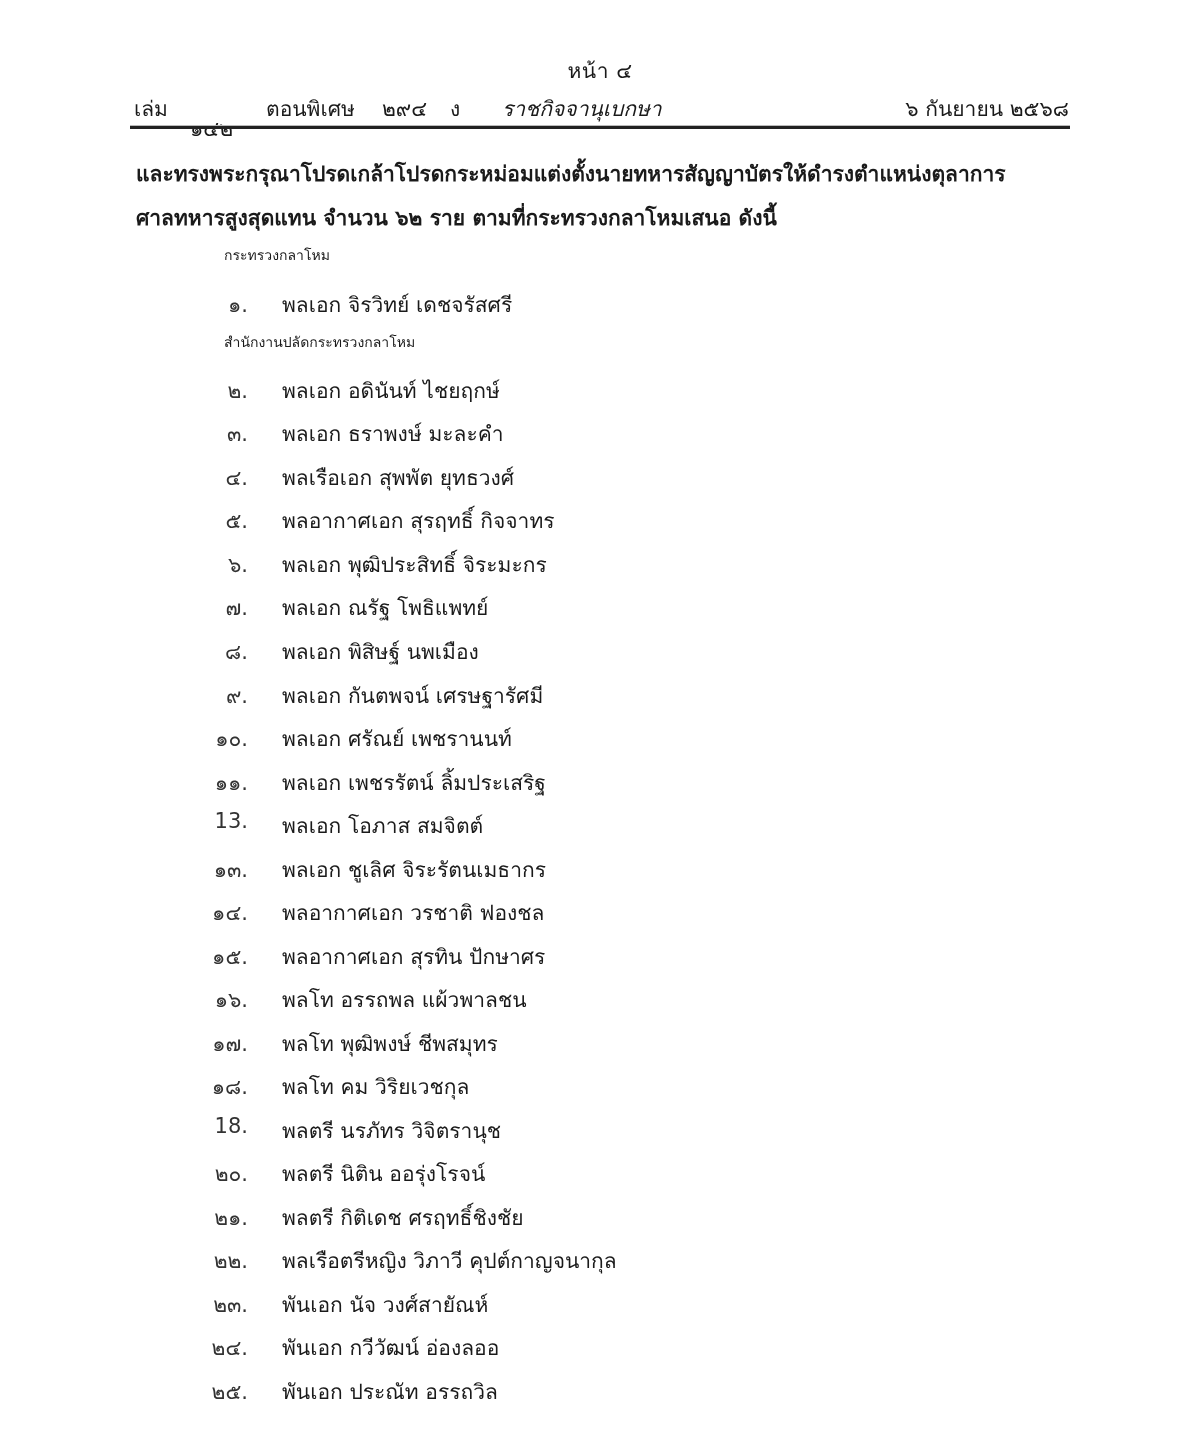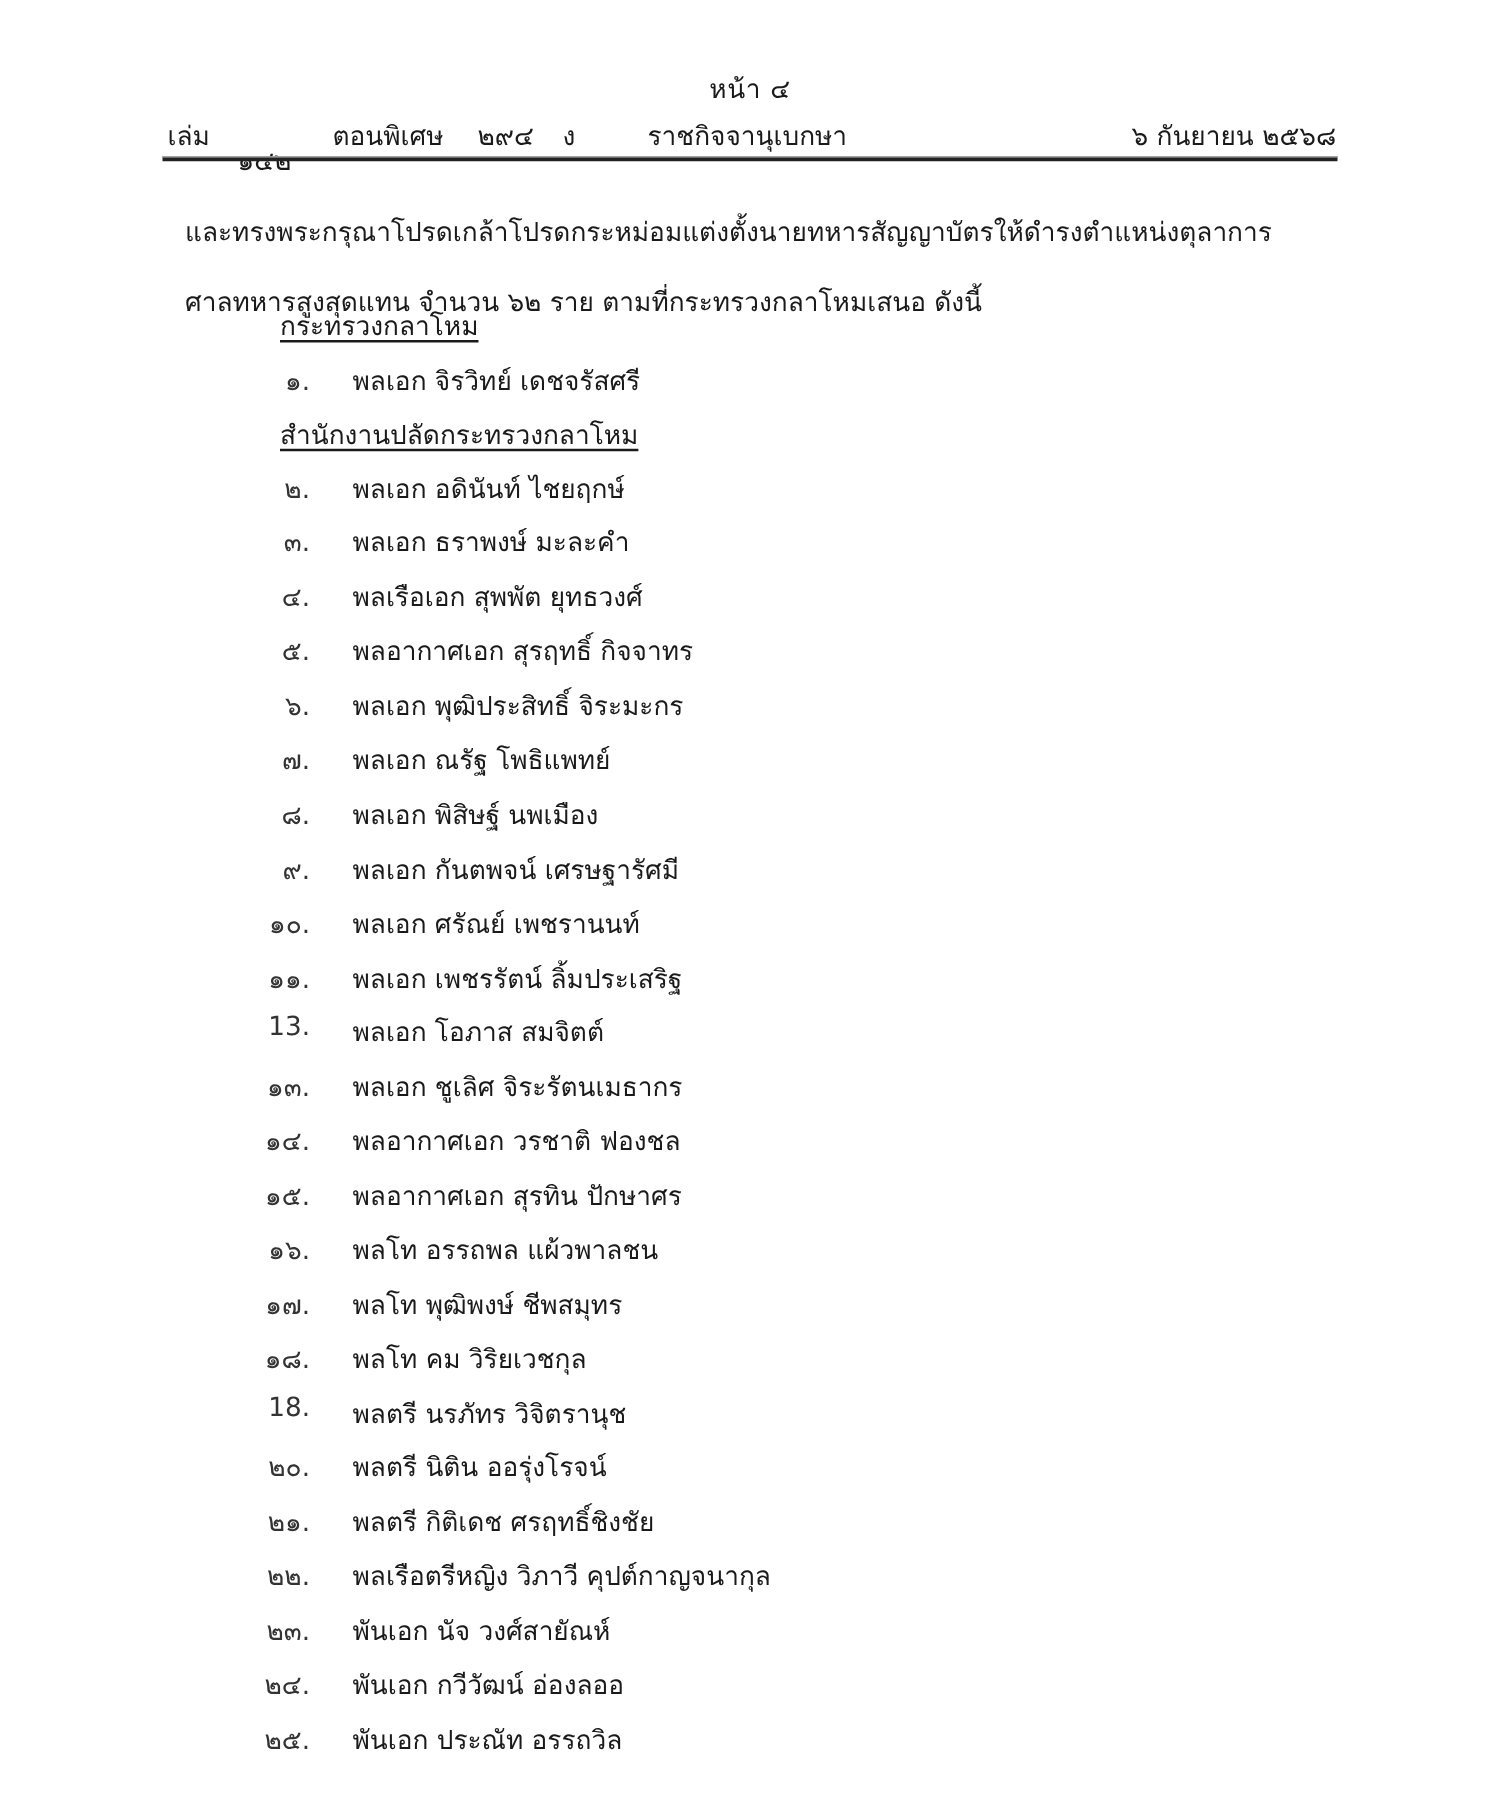--- a/index.html
+++ b/index.html
@@ -15,35 +15,35 @@
     .header-row {
       position: absolute; top: 92px; left: 134px; width: 935px; height: 30px;
       font-size: 21px;
     }
     .header-row span { position: absolute; top: 0; white-space: nowrap; }
     .h-vol-label { left: 0; }
     .h-vol-num { left: 56px; margin-top: 20px; }
     .h-issue-label { left: 132px; }
     .h-issue-num { left: 248px; }
     .h-issue-suffix { left: 316px; }
-    .h-gazette { left: 384px; }
+    .h-gazette { left: 368px; font-style: italic; }
     .h-date { right: 0; }
     .header-rule {
       position: absolute; top: 125px; left: 130px; width: 940px; height: 3px;
       background: #222; border-top: 1px solid #bbb;
     }
     .intro {
       position: absolute; left: 136px; top: 152px; width: 930px;
       font-size: 21px; line-height: 44px;
     }
-    .intro p { margin: 12px; white-space: nowrap; }
+    .intro p { margin: 0; white-space: nowrap; font-weight: bold; }
     .list { position: absolute; left: 0; top: 240px; width: 1200px; }
     .section-title {
-      position: absolute; left: 224px; font-size: 21px;
-      text-decoration: underline; text-underline-offset: 4px; white-space: nowrap;
+      position: absolute; left: 224px; font-size: 14px;
+      text-underline-offset: 4px; white-space: nowrap;
     }
     .entry { position: absolute; left: 0; width: 1200px; font-size: 21px; height: 40px; }
     .entry .num {
       position: absolute; right: 952px; text-align: right; white-space: nowrap;
       color: #333;
     }
     .entry .rank { position: absolute; left: 282px; white-space: nowrap; }
   </style>
 </head>
 <body>

